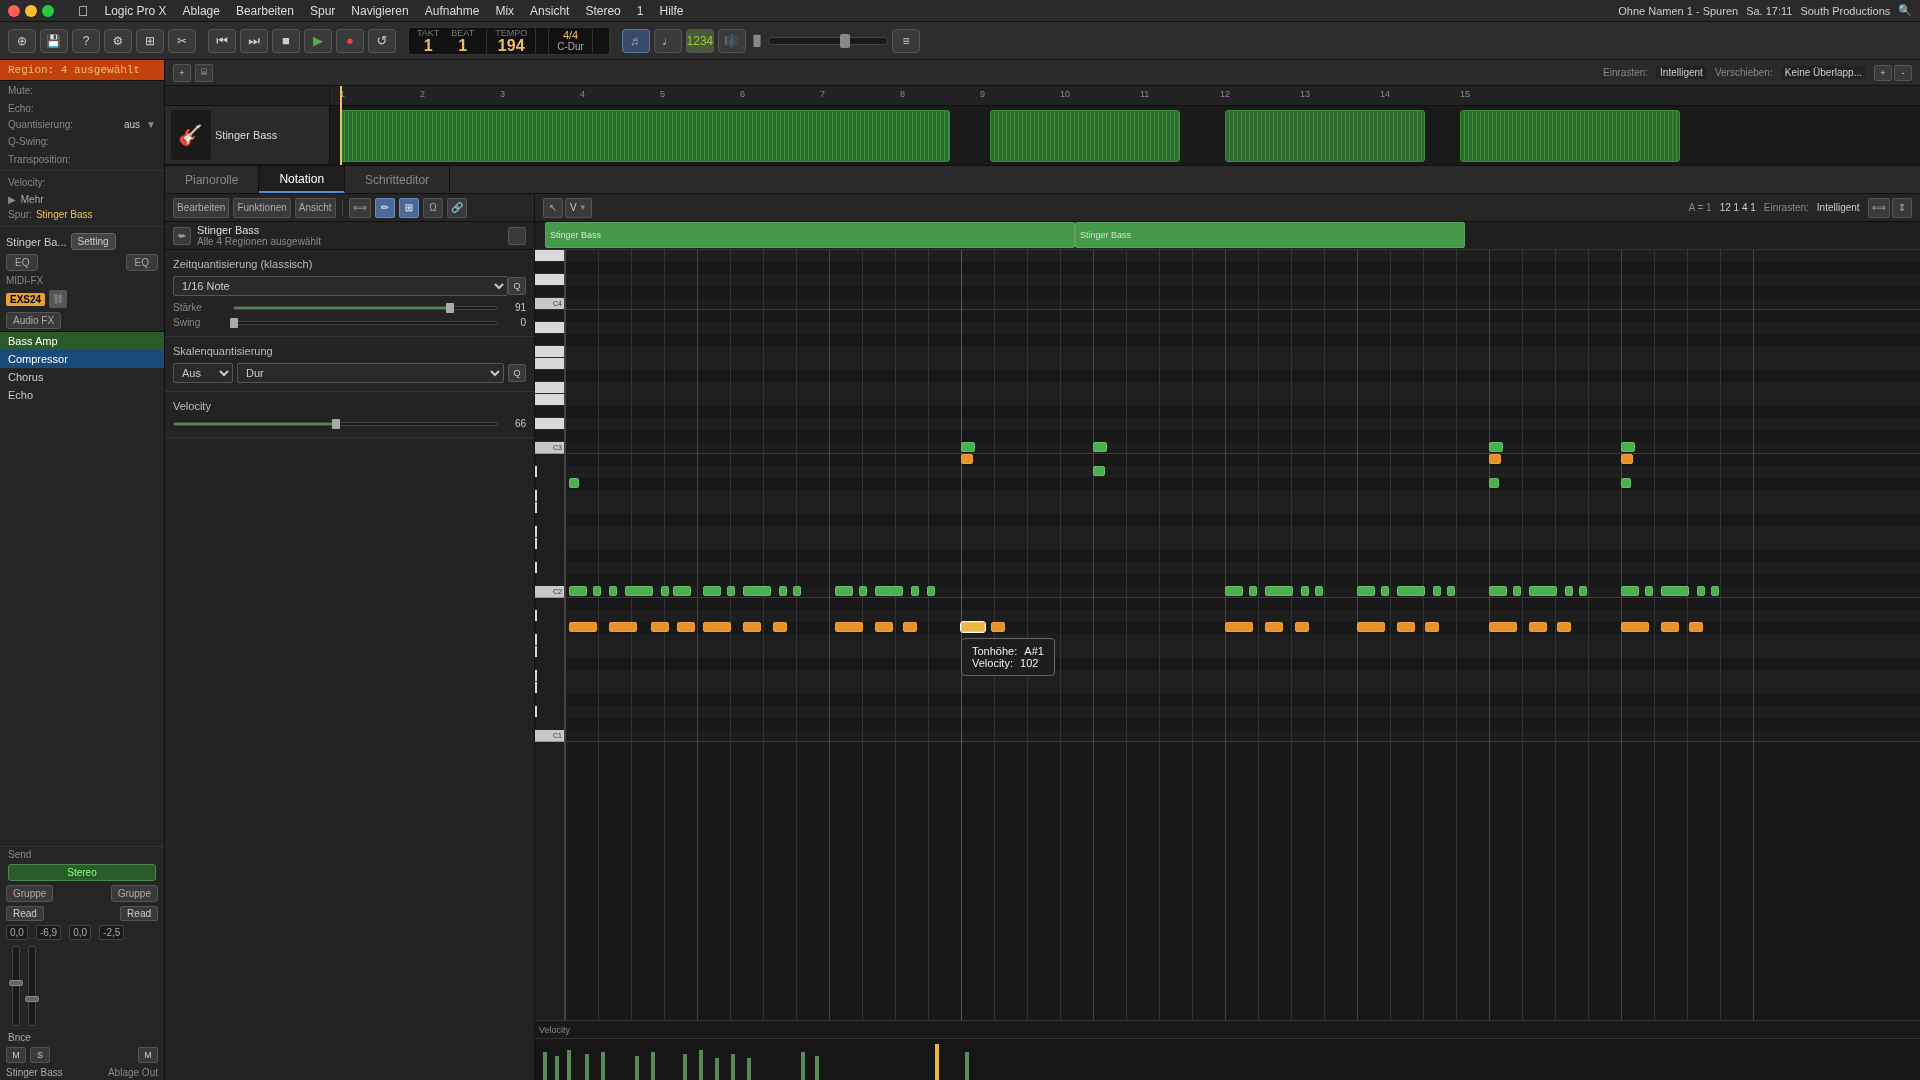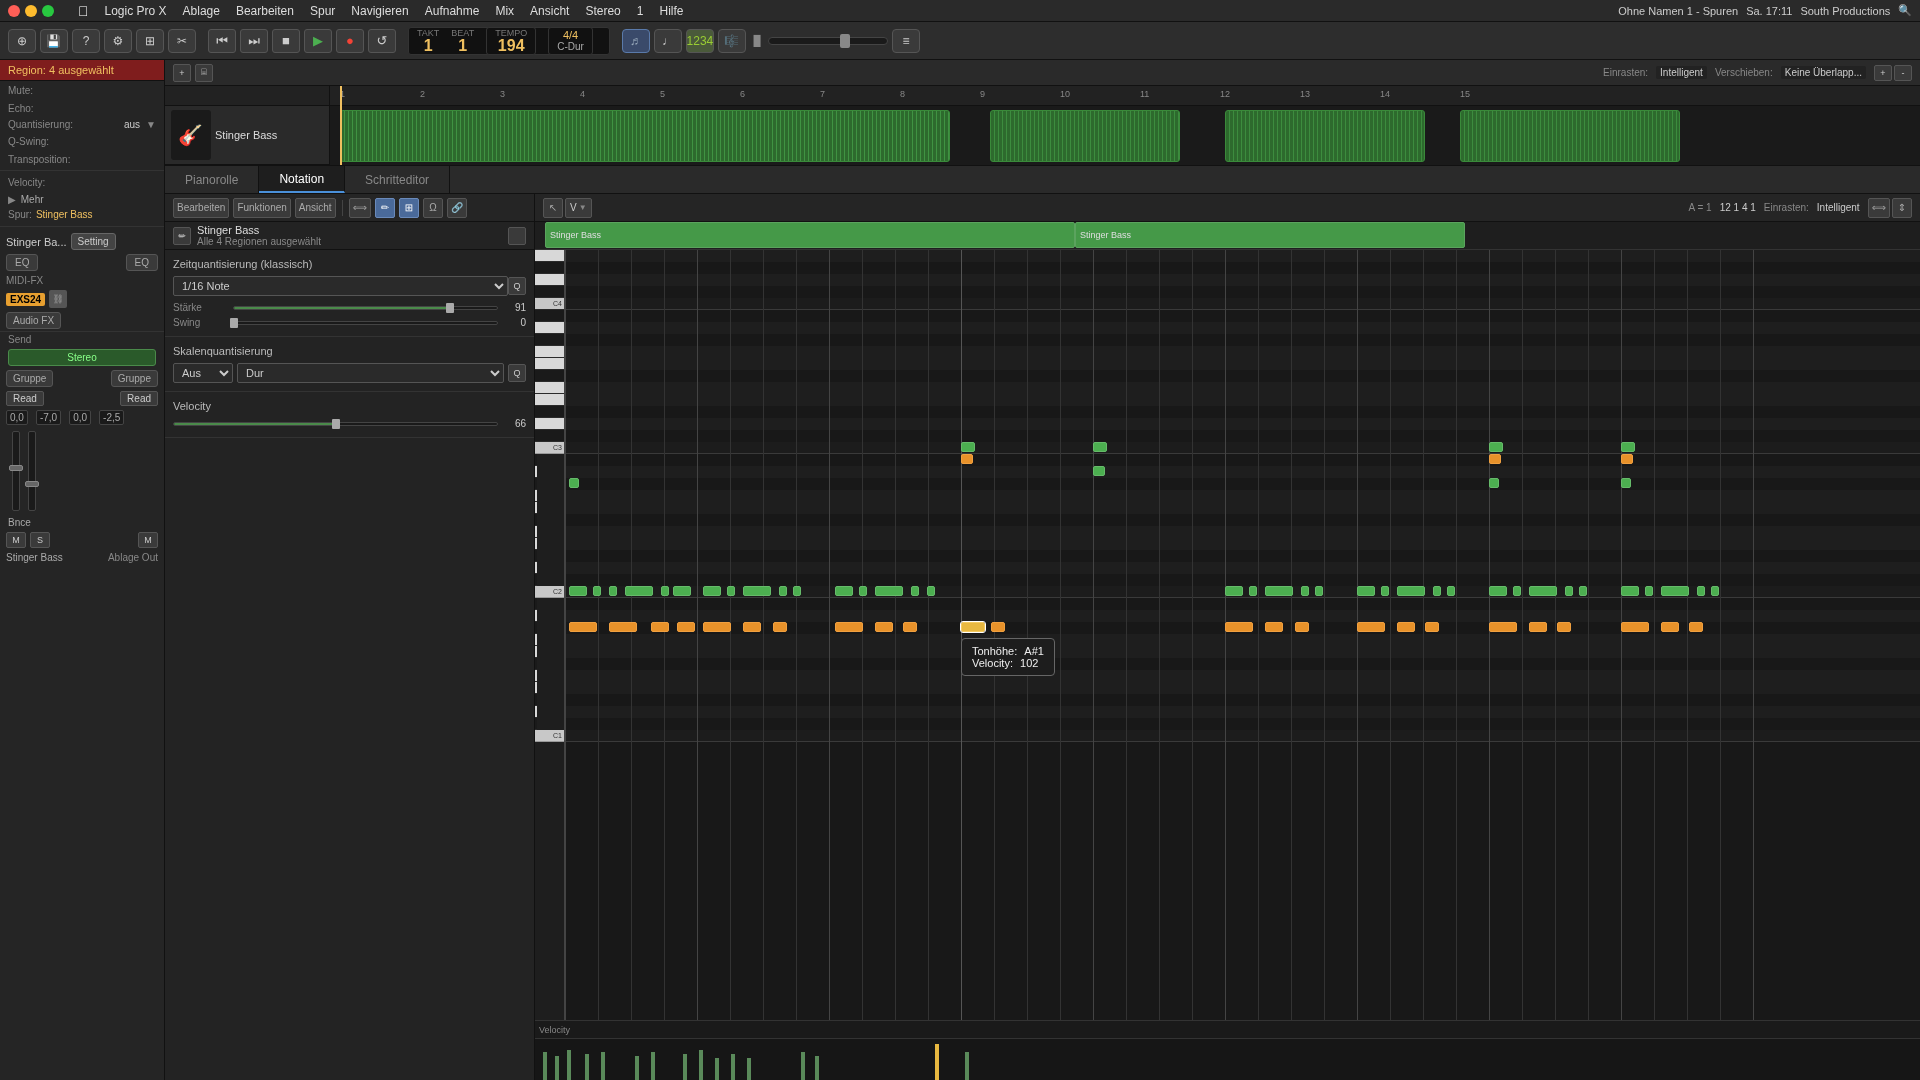--- a/index.html
+++ b/index.html
@@ -110,23 +110,23 @@
       width: 165px;
       background: #252525;
       border-right: 1px solid #111;
       display: flex;
       flex-direction: column;
       flex-shrink: 0;
     }
 
     .region-header {
       padding: 4px 8px;
-      background: #7f1d1d;
+      background: #c2410c;
       border-bottom: 1px solid #111;
-      font-size: 11px; color: #ccc;
+      font-size: 11px; color: #ccc; font-family: Liberation Mono, monospace;
     }
     .region-header span { color: #f0c060; }
 
     .inspector-row {
       display: flex; align-items: center; padding: 1px 8px;
       min-height: 18px;
     }
     .inspector-label { color: #888; font-size: 10px; flex: 1; }
     .inspector-value { color: #ccc; font-size: 10px; }
 
@@ -543,39 +543,45 @@
 
     <div style="display:flex;align-items:center;padding:2px 6px;gap:4px;">
       <span class="exs24-label">EXS24</span>
       <div class="chain-icon">⛓</div>
     </div>
 
     <div style="display:flex;align-items:center;padding:2px 6px;gap:4px;">
       <div class="audio-fx-btn">Audio FX</div>
     </div>
 
+    <div class="plugin-section">
+      <div class="plugin-item active2">Bass Amp</div>
+      <div class="plugin-item active">Compressor</div>
+      <div class="plugin-item">Chorus</div>
+      <div class="plugin-item">Echo</div>
+    </div>
 
     <div style="height:1px;background:#333;"></div>
 
     <div class="send-label">Send</div>
     <div class="stereo-btn">Stereo</div>
 
     <div style="display:flex;align-items:center;padding:2px 6px;gap:4px;">
       <div class="gruppe-btn">Gruppe</div>
       <div class="gruppe-btn" style="margin-left:auto;">Gruppe</div>
     </div>
 
     <div style="display:flex;align-items:center;padding:2px 6px;gap:4px;">
       <div class="read-btn">Read</div>
       <div class="read-btn" style="margin-left:auto;">Read</div>
     </div>
 
     <div style="display:flex;align-items:center;padding:2px 6px;gap:8px;">
       <span class="val-display">0,0</span>
-      <span class="val-display">-7,0</span>
+      <span class="val-display">-6,9</span>
       <span class="val-display">0,0</span>
       <span class="val-display">-2,5</span>
     </div>
 
     <div style="display:flex;padding:4px 12px;gap:8px;">
       <div class="fader-container">
         <div class="fader-track">
           <div class="fader-thumb"></div>
         </div>
       </div>

